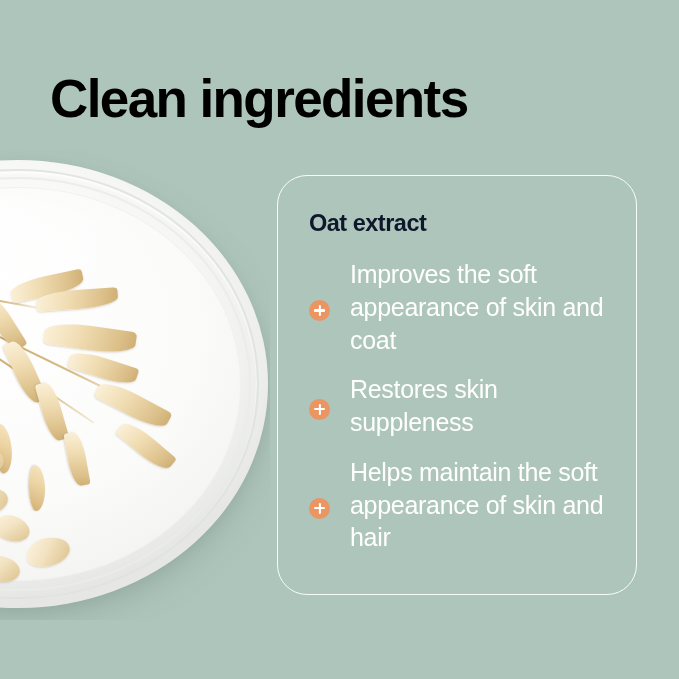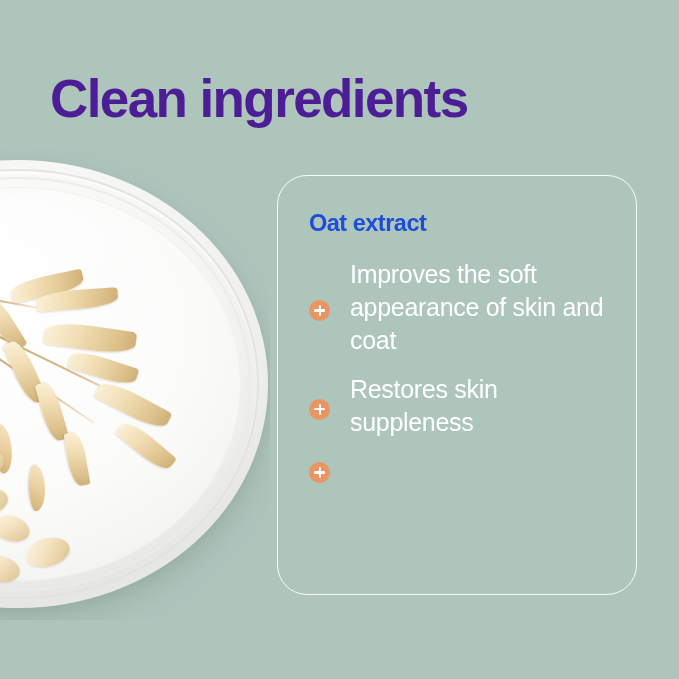--- a/index.html
+++ b/index.html
@@ -22,21 +22,21 @@
   }
 
   
   .page-title {
     position: absolute;
     left: 50px;
     top: 33px;
     font-size: 53px;
     font-weight: 700;
     letter-spacing: -1.6px;
-    color: #4c1d95;
+    color: #000000;
     line-height: 1.12;
     white-space: nowrap;
   }
 
   
   .photo {
     position: absolute;
     left: 0;
     top: 150px;
     width: 270px;
@@ -133,21 +133,21 @@
     height: 420px;
     border: 1.6px solid rgba(255, 255, 255, 0.92);
     border-radius: 30px;
     box-sizing: border-box;
     padding: 33px 28px 0 31px;
   }
   .card-title {
     font-size: 23.5px;
     font-weight: 700;
     letter-spacing: -0.5px;
-    color: #1d4ed8;
+    color: #0f172a;
     margin: 0 0 21px 0;
     line-height: 1.2;
   }
   .benefit-list {
     list-style: none;
     margin: 0;
     padding: 0;
   }
   .benefit-item {
     display: flex;
@@ -250,17 +250,18 @@
       <li class="benefit-item">
         <span class="plus-icon"></span>
         <span class="benefit-text">Improves the soft appearance of skin and coat</span>
       </li>
       <li class="benefit-item">
         <span class="plus-icon"></span>
         <span class="benefit-text">Restores skin suppleness</span>
       </li>
       <li class="benefit-item">
         <span class="plus-icon"></span>
+        <span class="benefit-text">Helps maintain the soft appearance of skin and hair</span>
       </li>
     </ul>
   </div>
 
 </div>
 
 </body></html>

